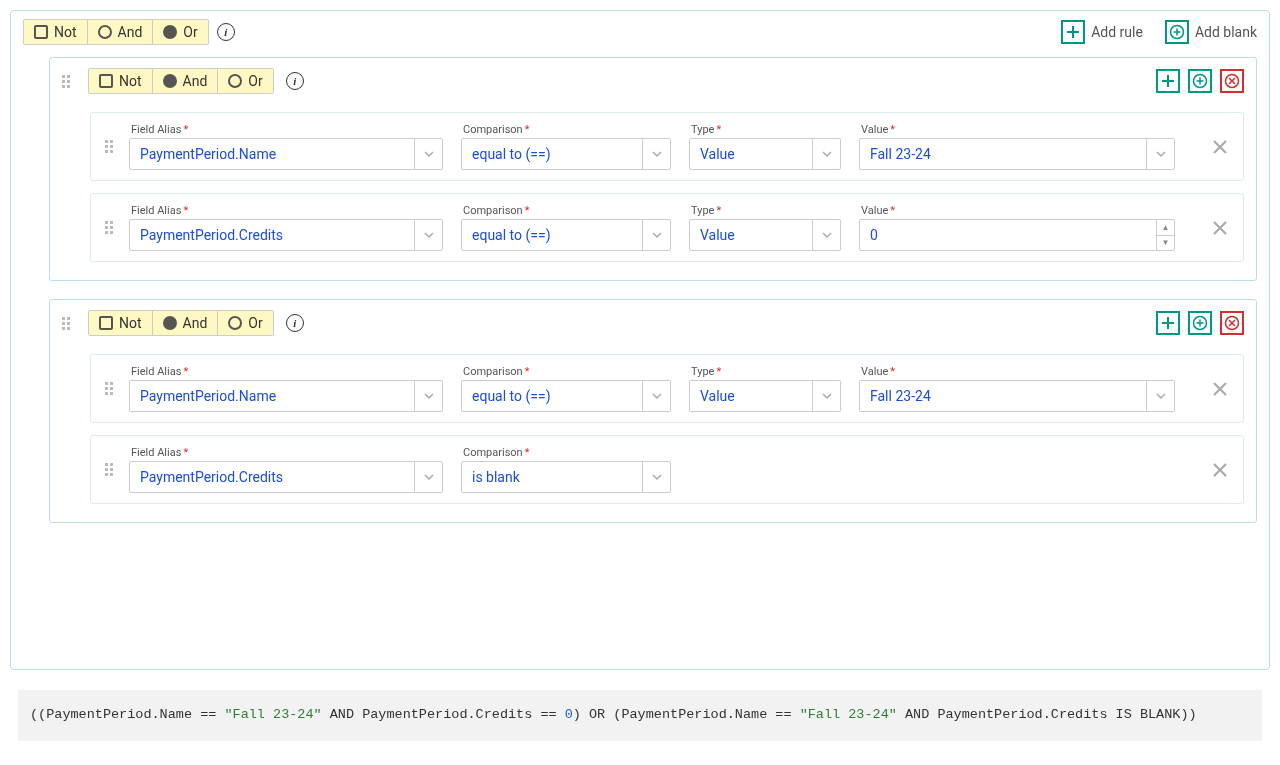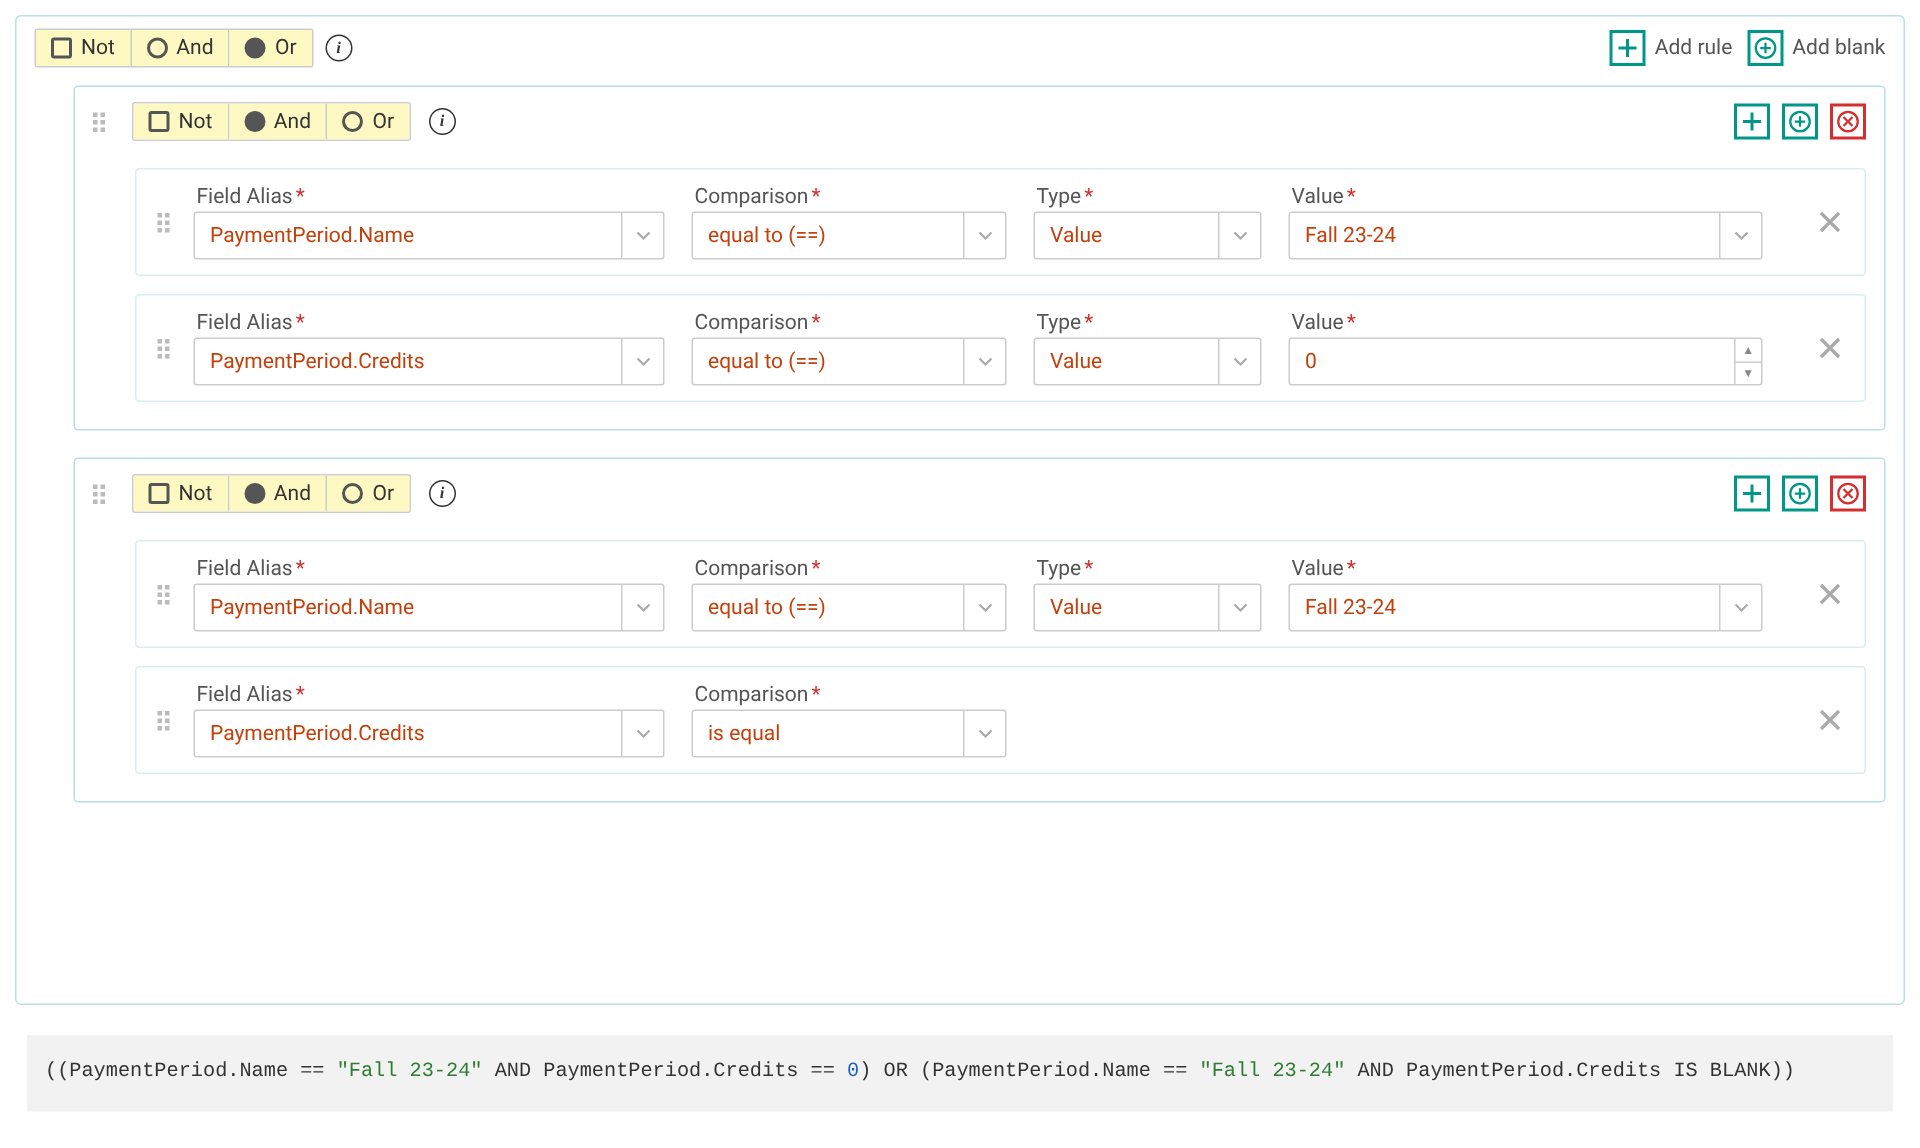--- a/index.html
+++ b/index.html
@@ -3,21 +3,21 @@
   <meta charset="utf-8">
   <style>
     * { box-sizing: border-box; margin: 0; padding: 0; }
     body { font-family: -apple-system, BlinkMacSystemFont, "Segoe UI", Roboto, sans-serif; font-size: 14px; color: #333; background: #fff; }
     
     .main-container { padding: 10px; }
     .outer-group { border: 1px solid #b8e0e8; border-radius: 4px; padding: 8px 12px 18px; background: #fff; min-height: 660px; }
     
     .group-header { display: flex; align-items: center; justify-content: space-between; margin-bottom: 12px; }
     .group-header-left { display: flex; align-items: center; gap: 8px; }
-    .group-header-right { display: flex; align-items: center; gap: 10px; }
+    .group-header-right { display: flex; align-items: center; gap: 22px; }
     
     .toggle-group { display: flex; border: 1px solid #ccc; border-radius: 2px; overflow: hidden; }
     .toggle-btn { display: flex; align-items: center; gap: 6px; padding: 4px 10px; background: #fef9c3; cursor: pointer; border-right: 1px solid #ccc; font-size: 14px; }
     .toggle-btn:last-child { border-right: none; }
     .toggle-btn .indicator { width: 14px; height: 14px; border: 2px solid #555; display: inline-block; }
     .toggle-btn.checkbox .indicator { border-radius: 2px; }
     .toggle-btn.radio .indicator { border-radius: 50%; }
     .toggle-btn.radio.selected .indicator { background: #555; }
     
     .info-icon { width: 18px; height: 18px; border: 1.5px solid #333; border-radius: 50%; display: flex; align-items: center; justify-content: center; font-size: 11px; font-style: italic; font-weight: bold; font-family: serif; cursor: pointer; }
@@ -40,25 +40,25 @@
     
     .inner-header { display: flex; align-items: center; justify-content: space-between; margin-bottom: 18px; }
     .inner-header-left { display: flex; align-items: center; gap: 12px; }
     .inner-header-right { display: flex; align-items: center; gap: 8px; }
     
     .rules-container { margin-left: 28px; }
     .rule-row { border: 1px solid #d9ecef; border-radius: 3px; padding: 10px 14px; margin-bottom: 12px; display: flex; align-items: center; gap: 10px; }
     .rule-row:last-child { margin-bottom: 0; }
     
     .field-group { display: flex; flex-direction: column; gap: 2px; }
-    .field-label { font-size: 14px; color: #555; padding-left: 2px; }
+    .field-label { font-size: 11px; color: #555; padding-left: 2px; }
     .field-label .req { color: #d32f2f; margin-left: 2px; }
     
     .dropdown { display: flex; border: 1px solid #ccc; border-radius: 2px; height: 32px; background: #fff; }
-    .dropdown-value { flex: 1; padding: 6px 10px; color: #c2410c; display: flex; align-items: center; overflow: hidden; white-space: nowrap; }
+    .dropdown-value { flex: 1; padding: 6px 10px; color: #1d4ed8; display: flex; align-items: center; overflow: hidden; white-space: nowrap; }
     .dropdown-chevron { width: 28px; border-left: 1px solid #ccc; display: flex; align-items: center; justify-content: center; color: #aaa; cursor: pointer; }
     .dropdown-chevron svg { width: 12px; height: 12px; }
     
     .spinner { display: flex; flex-direction: column; border-left: 1px solid #ccc; width: 18px; }
     .spinner-btn { flex: 1; display: flex; align-items: center; justify-content: center; cursor: pointer; font-size: 8px; color: #888; }
     .spinner-btn:first-child { border-bottom: 1px solid #ccc; }
     
     .w-field { width: 314px; }
     .w-comparison { width: 210px; }
     .w-type { width: 152px; }
@@ -414,21 +414,21 @@
                     <div class="dropdown-chevron">
                       <svg viewBox="0 0 12 12">
                         <path d="M2 4l4 4 4-4" stroke="currentColor" stroke-width="1.5" fill="none"></path>
                       </svg>
                     </div>
                   </div>
                 </div>
                 <div class="field-group">
                   <div class="field-label">Comparison<span class="req">*</span></div>
                   <div class="dropdown w-comparison">
-                    <div class="dropdown-value">is equal</div>
+                    <div class="dropdown-value">is blank</div>
                     <div class="dropdown-chevron">
                       <svg viewBox="0 0 12 12">
                         <path d="M2 4l4 4 4-4" stroke="currentColor" stroke-width="1.5" fill="none"></path>
                       </svg>
                     </div>
                   </div>
                 </div>
               </div>
               <div class="delete-x">
                 <svg viewBox="0 0 18 18">

